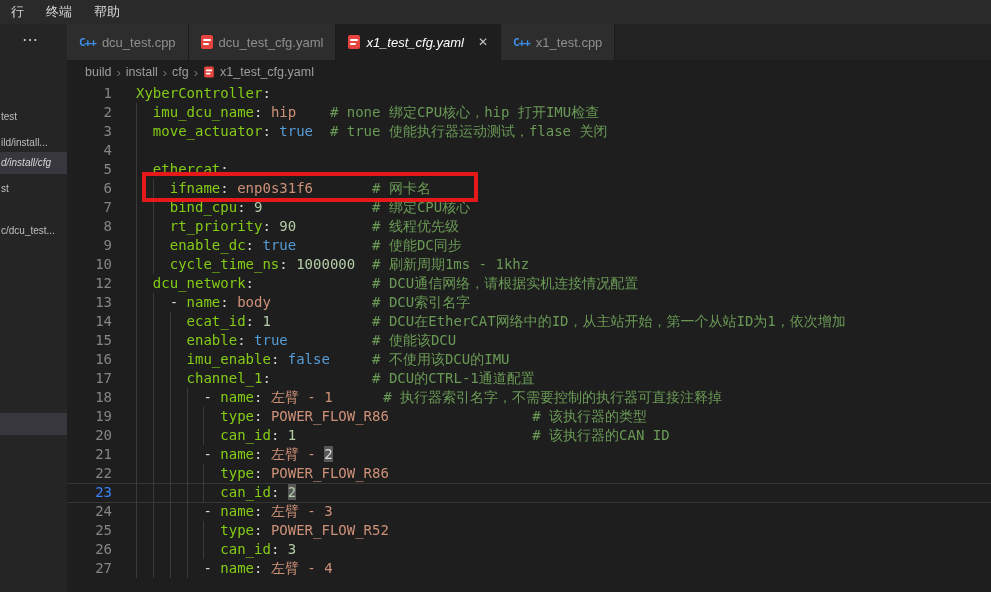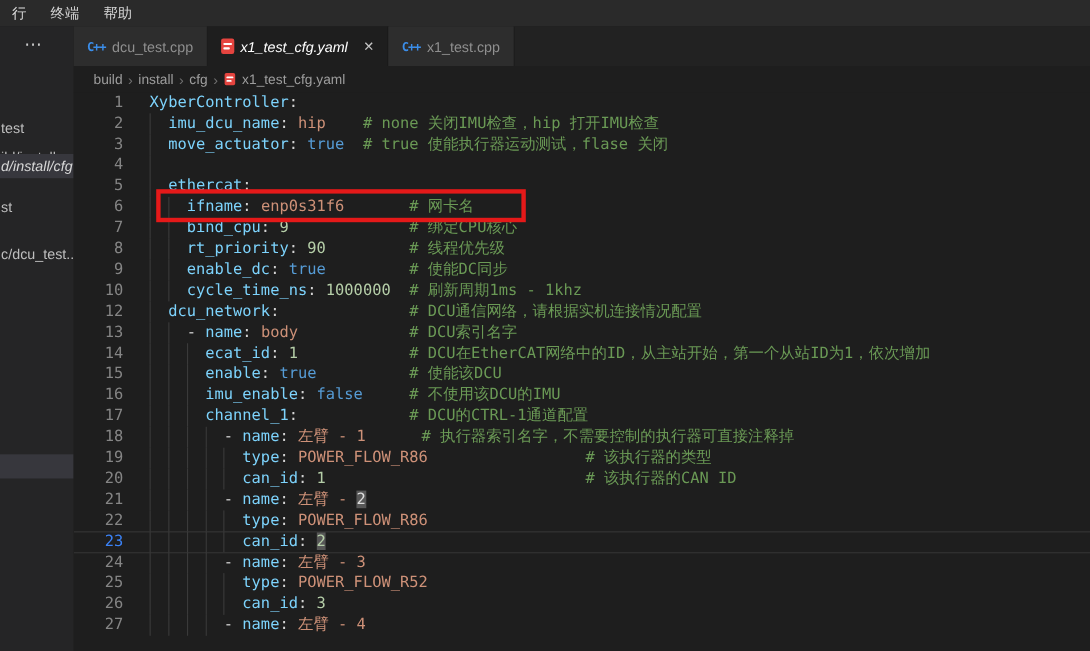--- a/index.html
+++ b/index.html
@@ -10,21 +10,21 @@
   }
   
   .menubar { position:absolute; left:0; top:0; width:991px; height:24px;
     background:#2a2a2a; display:flex; align-items:center; gap:4px; padding-left:2px; }
   .menu-item { color:#d6d6d6; font-size:13px; padding:0 9px; line-height:24px; cursor:default; }
   
   .sidebar { position:absolute; left:0; top:24px; width:67px; height:568px;
     background:#252526; overflow:hidden; }
   .side-ellipsis { position:absolute; top:6px; left:22px; color:#cccccc; font-size:16px; letter-spacing:1px; }
   .side-row { position:absolute; left:0; width:67px; height:22px; line-height:22px;
-    color:#bfbfbf; font-size:13px; white-space:nowrap; overflow:hidden; padding-left:1px; }
+    color:#bfbfbf; font-size:10px; white-space:nowrap; overflow:hidden; padding-left:1px; }
   .side-row.selected { background:#37373d; color:#d7d7d7; }
   .side-row.italic { font-style:italic; }
   
   .tabstrip { position:absolute; left:67px; top:24px; width:924px; height:36px;
     background:#222222; display:flex; align-items:stretch; }
   .tab { display:flex; align-items:center; gap:6px; padding:0 12px;
     background:#2d2d2d; border-right:1px solid #1b1b1b; color:#8f8f8f;
     font-size:13px; white-space:nowrap; cursor:pointer; }
   .tab.active { background:#1e1e1e; color:#ffffff; font-style:italic; }
   .tab .close { margin-left:8px; color:#c5c5c5; font-size:12px; font-style:normal; }
@@ -49,21 +49,21 @@
     font-family:"DejaVu Sans Mono", monospace; font-size:14px; white-space:pre; }
   .gutter { flex:none; width:69px; padding-right:24px; text-align:right;
     color:#858585; user-select:none; }
   .code-row.current .gutter { color:#3b82f6; }
   .code-row.current::before, .code-row.current::after { content:""; position:absolute;
     left:0; right:0; height:0; border-top:1px solid #353535; }
   .code-row.current::before { top:0; } .code-row.current::after { bottom:-1px; }
   .code { position:relative; flex:1; }
   .guide { position:absolute; top:0; bottom:0; width:1px; background:#3a3a3a; }
   .tok { position:relative; }
-  .key  { color:#7dd3fc; }
+  .key  { color:#84cc16; }
   .punct{ color:#d4d4d4; }
   .str  { color:#ce9178; }
   .bool { color:#569cd6; }
   .num  { color:#b5cea8; }
   .com  { color:#6a9955; }
   .ws   { color:#d4d4d4; }
   .hl-str { color:#dcdcdc; background:#575757; }
   .hl-num { color:#b5cea8; background:#575757; }
   .annotation-box { position:absolute; border:4px solid #e51919; pointer-events:none; z-index:5; }
 </style>
@@ -73,29 +73,33 @@
 <div id="app">
   <div class="menubar">
       <div class="menu-item">行</div>
       <div class="menu-item">终端</div>
       <div class="menu-item">帮助</div>
     </div>
   <div class="sidebar">
     <div class="side-ellipsis">⋯</div>
   <div class="side-row" style="top: 82px;">test</div>
       <div class="side-row" style="top: 108px;">ild/install...</div>
-      <div class="side-row selected italic" style="top: 116px;">d/install/cfg</div>
+      <div class="side-row selected italic" style="top: 128px;">d/install/cfg</div>
       <div class="side-row" style="top: 154px;">st</div>
       <div class="side-row" style="top: 196px;">c/dcu_test...</div>
       <div class="side-row selected" style="top: 389px;"></div>
     </div>
   <div class="tabstrip">
       <div class="tab">
         <span class="cppicon">C++</span>
         <span>dcu_test.cpp</span>
+      </div>
+      <div class="tab">
+        <span class="yamlicon"></span>
+        <span>dcu_test_cfg.yaml</span>
       </div>
       <div class="tab active">
         <span class="yamlicon"></span>
         <span>x1_test_cfg.yaml</span>
         <span class="close">✕</span>
       </div>
       <div class="tab">
         <span class="cppicon">C++</span>
         <span>x1_test.cpp</span>
       </div>
@@ -105,21 +109,21 @@
       <span class="sep">›</span>
       <span class="crumb">install</span>
       <span class="sep">›</span>
       <span class="crumb">cfg</span>
       <span class="sep">›</span>
       <span class="yamlicon"></span>
       <span class="crumb">x1_test_cfg.yaml</span>
     </div>
   <div class="editor">
       <div class="code-row"><span class="gutter">1</span><span class="code"><span class="tok key">XyberController</span><span class="tok punct">:</span></span></div>
-      <div class="code-row"><span class="gutter">2</span><span class="code"><span class="guide" style="left: 0ch;"></span><span class="tok ws">  </span><span class="tok key">imu_dcu_name</span><span class="tok punct">:</span><span class="tok ws"> </span><span class="tok str">hip</span><span class="tok ws">    </span><span class="tok com"># none 关闭IMU检查，hip 打开IMU检查</span></span></div>
+      <div class="code-row"><span class="gutter">2</span><span class="code"><span class="guide" style="left: 0ch;"></span><span class="tok ws">  </span><span class="tok key">imu_dcu_name</span><span class="tok punct">:</span><span class="tok ws"> </span><span class="tok str">hip</span><span class="tok ws">    </span><span class="tok com"># none 绑定CPU核心，hip 打开IMU检查</span></span></div>
       <div class="code-row"><span class="gutter">3</span><span class="code"><span class="guide" style="left: 0ch;"></span><span class="tok ws">  </span><span class="tok key">move_actuator</span><span class="tok punct">:</span><span class="tok ws"> </span><span class="tok bool">true</span><span class="tok ws">  </span><span class="tok com"># true 使能执行器运动测试，flase 关闭</span></span></div>
       <div class="code-row"><span class="gutter">4</span><span class="code"><span class="guide" style="left: 0ch;"></span></span></div>
       <div class="code-row"><span class="gutter">5</span><span class="code"><span class="guide" style="left: 0ch;"></span><span class="tok ws">  </span><span class="tok key">ethercat</span><span class="tok punct">:</span></span></div>
       <div class="code-row"><span class="gutter">6</span><span class="code"><span class="guide" style="left: 0ch;"></span><span class="guide" style="left: 2ch;"></span><span class="tok ws">    </span><span class="tok key">ifname</span><span class="tok punct">:</span><span class="tok ws"> </span><span class="tok str">enp0s31f6</span><span class="tok ws">       </span><span class="tok com"># 网卡名</span></span></div>
       <div class="code-row"><span class="gutter">7</span><span class="code"><span class="guide" style="left: 0ch;"></span><span class="guide" style="left: 2ch;"></span><span class="tok ws">    </span><span class="tok key">bind_cpu</span><span class="tok punct">:</span><span class="tok ws"> </span><span class="tok num">9</span><span class="tok ws">             </span><span class="tok com"># 绑定CPU核心</span></span></div>
       <div class="code-row"><span class="gutter">8</span><span class="code"><span class="guide" style="left: 0ch;"></span><span class="guide" style="left: 2ch;"></span><span class="tok ws">    </span><span class="tok key">rt_priority</span><span class="tok punct">:</span><span class="tok ws"> </span><span class="tok num">90</span><span class="tok ws">         </span><span class="tok com"># 线程优先级</span></span></div>
       <div class="code-row"><span class="gutter">9</span><span class="code"><span class="guide" style="left: 0ch;"></span><span class="guide" style="left: 2ch;"></span><span class="tok ws">    </span><span class="tok key">enable_dc</span><span class="tok punct">:</span><span class="tok ws"> </span><span class="tok bool">true</span><span class="tok ws">         </span><span class="tok com"># 使能DC同步</span></span></div>
       <div class="code-row"><span class="gutter">10</span><span class="code"><span class="guide" style="left: 0ch;"></span><span class="guide" style="left: 2ch;"></span><span class="tok ws">    </span><span class="tok key">cycle_time_ns</span><span class="tok punct">:</span><span class="tok ws"> </span><span class="tok num">1000000</span><span class="tok ws">  </span><span class="tok com"># 刷新周期1ms - 1khz</span></span></div>
       <div class="code-row"><span class="gutter">12</span><span class="code"><span class="guide" style="left: 0ch;"></span><span class="tok ws">  </span><span class="tok key">dcu_network</span><span class="tok punct">:</span><span class="tok ws">              </span><span class="tok com"># DCU通信网络，请根据实机连接情况配置</span></span></div>
       <div class="code-row"><span class="gutter">13</span><span class="code"><span class="guide" style="left: 0ch;"></span><span class="guide" style="left: 2ch;"></span><span class="tok ws">    </span><span class="tok punct">- </span><span class="tok key">name</span><span class="tok punct">:</span><span class="tok ws"> </span><span class="tok str">body</span><span class="tok ws">            </span><span class="tok com"># DCU索引名字</span></span></div>

